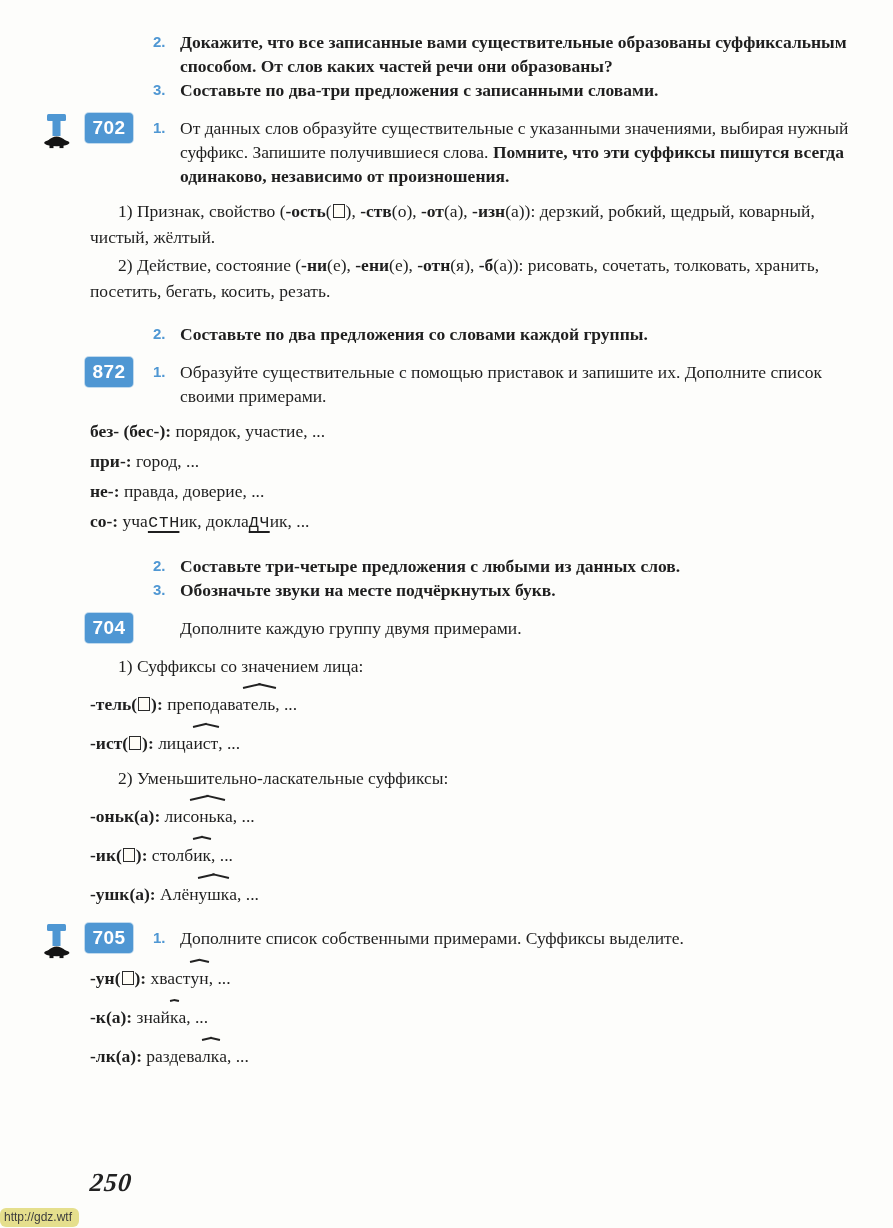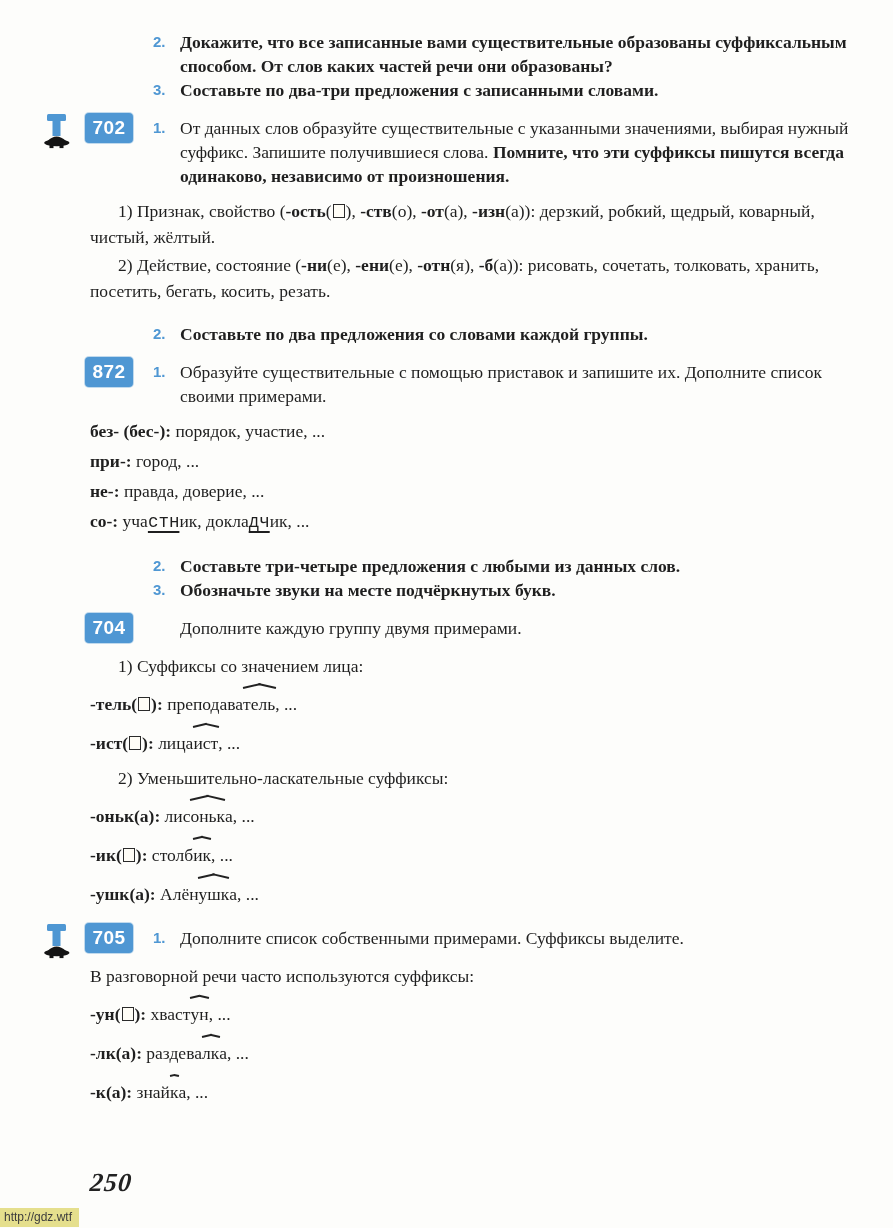--- a/index.html
+++ b/index.html
@@ -55,21 +55,21 @@
   .ul { text-decoration:underline; text-decoration-thickness:1.5px; text-underline-offset:3.5px;font-family:Liberation Mono, monospace; }
 
   
   .pageno {
     position:absolute; left:90px; top:1168px;
     font:italic bold 26px "Liberation Serif", serif; color:#222;
     transform:skewX(-6deg); letter-spacing:1px;
   }
   .watermark {
     position:absolute; left:0; bottom:1px; background:#e5df8d; color:#3c3c3c;
-    font:12px "Liberation Sans", sans-serif; padding:2px 7px 3px 4px;
+    font:12px "Liberation Sans", sans-serif; padding:2px 7px 3px 4px;border-radius:6px;
   }
 </style>
 </head>
 <body>
 
 <div class="page">
   <main class="content">
       <div class="b-subitem">
         <span class="snum">2.</span>
         <span class="stext"><span>Докажите, что все записанные вами существительные образованы суффиксальным способом. От слов каких частей речи они образованы?</span></span>
@@ -132,20 +132,19 @@
             <rect x="9.5" y="6" width="8" height="17" fill="var(--accent)"></rect>
             <path d="M4.5 28 q9 -9 18.5 0 l0 2.5 q-9 4 -18.5 0 z" fill="#141414"></path>
             <ellipse cx="13.8" cy="29.8" rx="12.6" ry="3.4" fill="#141414"></ellipse>
             <rect x="6.5" y="31.5" width="4" height="3.6" fill="#141414"></rect>
             <rect x="16.5" y="31.5" width="4" height="3.6" fill="#141414"></rect>
           </svg></span>
         <span class="badge">705</span>
         <span class="tnum">1.</span>
         <span class="ttext"><span>Дополните список собственными примерами. Суффиксы выделите.</span></span>
       </div>
-      <div class="b-intro"><span>В разговорной речи часто используются суффиксы:</span></div>
       <div class="b-hatline"><b>-ун(</b><span class="sq"></span><b>): </b><span>хваст</span><span class="hat">ун</span><span>, ...</span></div>
+      <div class="b-hatline"><b>-к(а): </b><span>знай</span><span class="hat">к</span><span>а, ...</span></div>
       <div class="b-hatline"><b>-лк(а): </b><span>раздева</span><span class="hat">лк</span><span>а, ...</span></div>
-      <div class="b-hatline"><b>-к(а): </b><span>знай</span><span class="hat">к</span><span>а, ...</span></div>
     </main>
   <div class="pageno">250</div>
   <div class="watermark">http://gdz.wtf</div>
 </div>
 
 </body></html>

